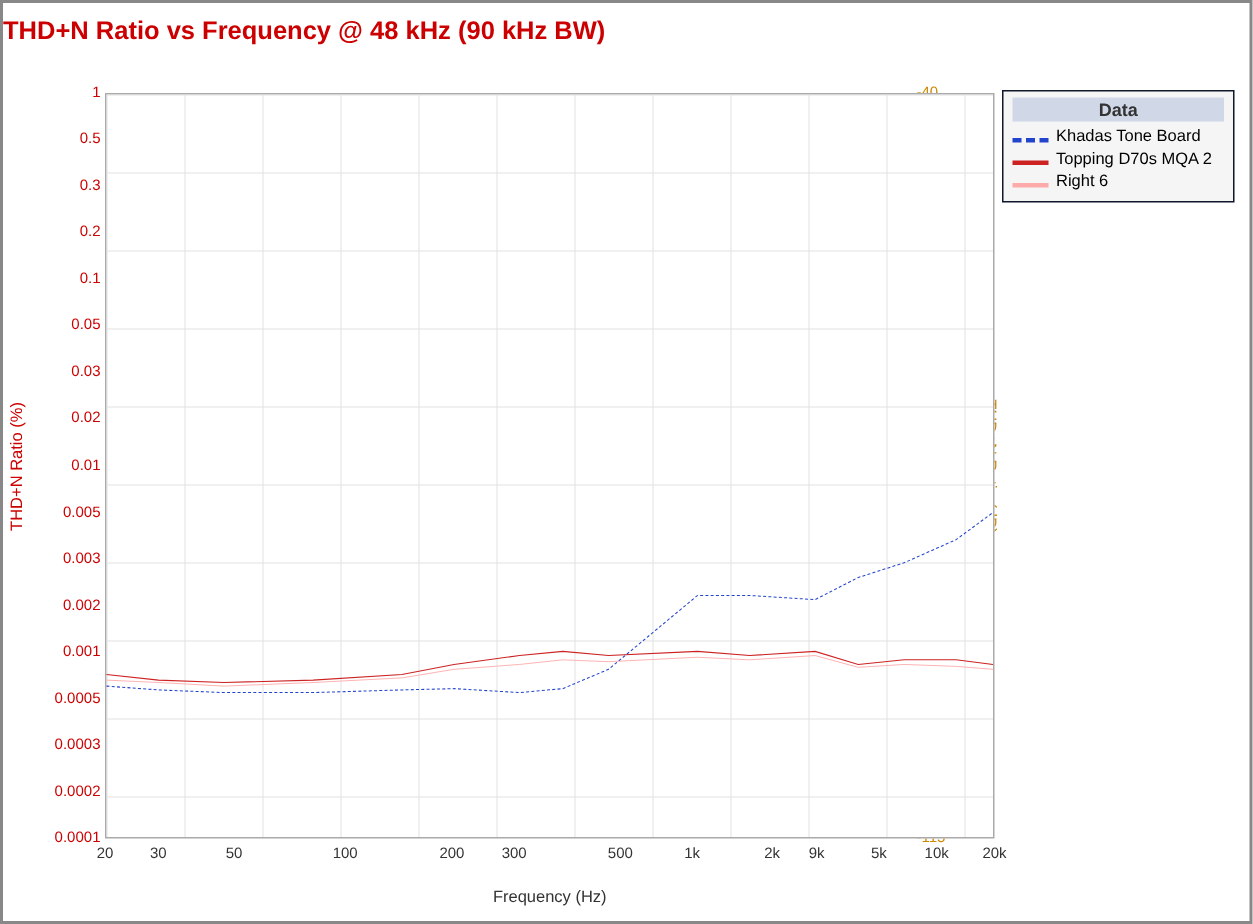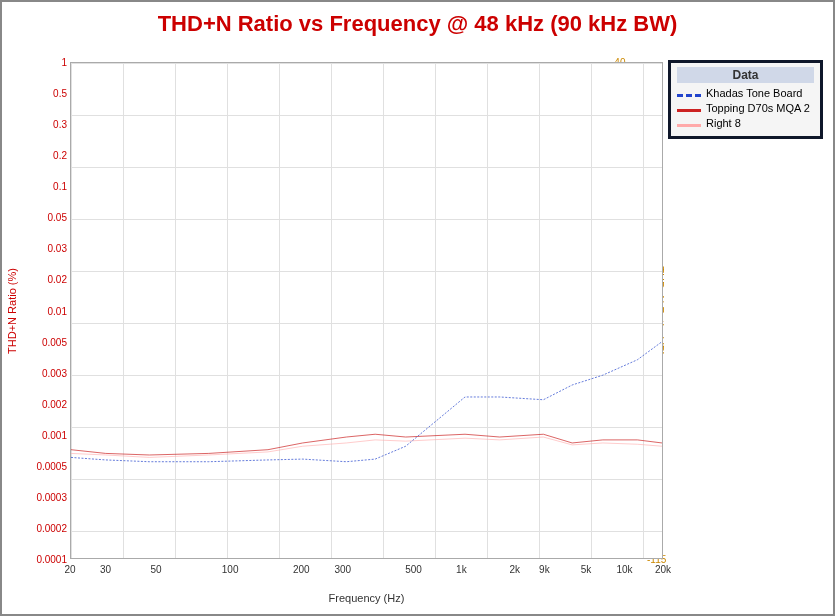--- a/index.html
+++ b/index.html
@@ -11,23 +11,22 @@
       overflow: hidden;
     }
     .chart-container {
       width: 835px;
       height: 616px;
       background: #fff;
       border: 2px solid #888;
       position: relative;
     }
     .chart-title {
-      text-align: center;
-      color: #cc0000;
-      font-size: 22px;
+      color: #cc0000;
+      font-size: 17px;
       font-weight: bold;
       padding-top: 8px;
       line-height: 1.3;
     }
     .chart-subtitle {
       text-align: center;
       color: #555;
       font-size: 11px;
       margin-bottom: 2px;
     }
@@ -77,21 +76,21 @@
       background: #ffe0e0;
       padding: 2px 6px;
       border: 1px solid #cc0000;
     }
     
     .legend {
       position: absolute;
       top: 58px;
       right: 10px;
       width: 155px;
-      border: 3px solid #0f172a;
+      border: 1px solid #0f172a;
       background: #f5f5f5;
       padding: 4px 6px;
     }
     .legend-title {
       text-align: center;
       font-size: 12px;
       font-weight: bold;
       color: #333;
       background: #d0d8e8;
       padding: 1px 4px;
@@ -201,21 +200,21 @@
     <div class="legend-item">
       <div class="legend-color" style="border-top: 3px dashed #2244cc;height:0;margin-top:5px;"></div>
       <span>Khadas Tone Board</span>
     </div>
     <div class="legend-item">
       <div class="legend-color" style="border-top: 3px solid #cc2222;height:0;margin-top:5px;"></div>
       <span>Topping D70s MQA  2</span>
     </div>
     <div class="legend-item">
       <div class="legend-color" style="border-top: 3px solid #ffaaaa;height:0;margin-top:5px;"></div>
-      <span>Right 8</span>
+      <span>Right 6</span>
     </div>
   </div>
 
   <div class="y-ticks-left" id="y-ticks-left">
       <div class="y-tick-left" style="bottom: 100%;">1</div>
       <div class="y-tick-left" style="bottom: 93.75%;">0.5</div>
       <div class="y-tick-left" style="bottom: 87.5%;">0.3</div>
       <div class="y-tick-left" style="bottom: 81.25%;">0.2</div>
       <div class="y-tick-left" style="bottom: 75%;">0.1</div>
       <div class="y-tick-left" style="bottom: 68.75%;">0.05</div>
@@ -241,21 +240,21 @@
       <div class="y-tick-right" style="bottom: 66.6667%;">-65</div>
       <div class="y-tick-right" style="bottom: 60%;">-70</div>
       <div class="y-tick-right" style="bottom: 53.3333%;">-75</div>
       <div class="y-tick-right" style="bottom: 46.6667%;">-80</div>
       <div class="y-tick-right" style="bottom: 40%;">-85</div>
       <div class="y-tick-right" style="bottom: 33.3333%;">-90</div>
       <div class="y-tick-right" style="bottom: 26.6667%;">-95</div>
       <div class="y-tick-right" style="bottom: 20%;">-100</div>
       <div class="y-tick-right" style="bottom: 13.3333%;">-105</div>
       <div class="y-tick-right" style="bottom: 6.66667%;">-110</div>
-      <div class="y-tick-right" style="bottom: 0%; margin-left: 36px;">-115</div>
+      <div class="y-tick-right" style="bottom: 0%;">-115</div>
     </div>
 
   <div class="x-ticks" id="x-ticks">
       <div class="x-tick" style="left: 0%;">20</div>
       <div class="x-tick" style="left: 6%;">30</div>
       <div class="x-tick" style="left: 14.5%;">50</div>
       <div class="x-tick" style="left: 27%;">100</div>
       <div class="x-tick" style="left: 39%;">200</div>
       <div class="x-tick" style="left: 46%;">300</div>
       <div class="x-tick" style="left: 56%; padding-left: 23px;">500</div>

